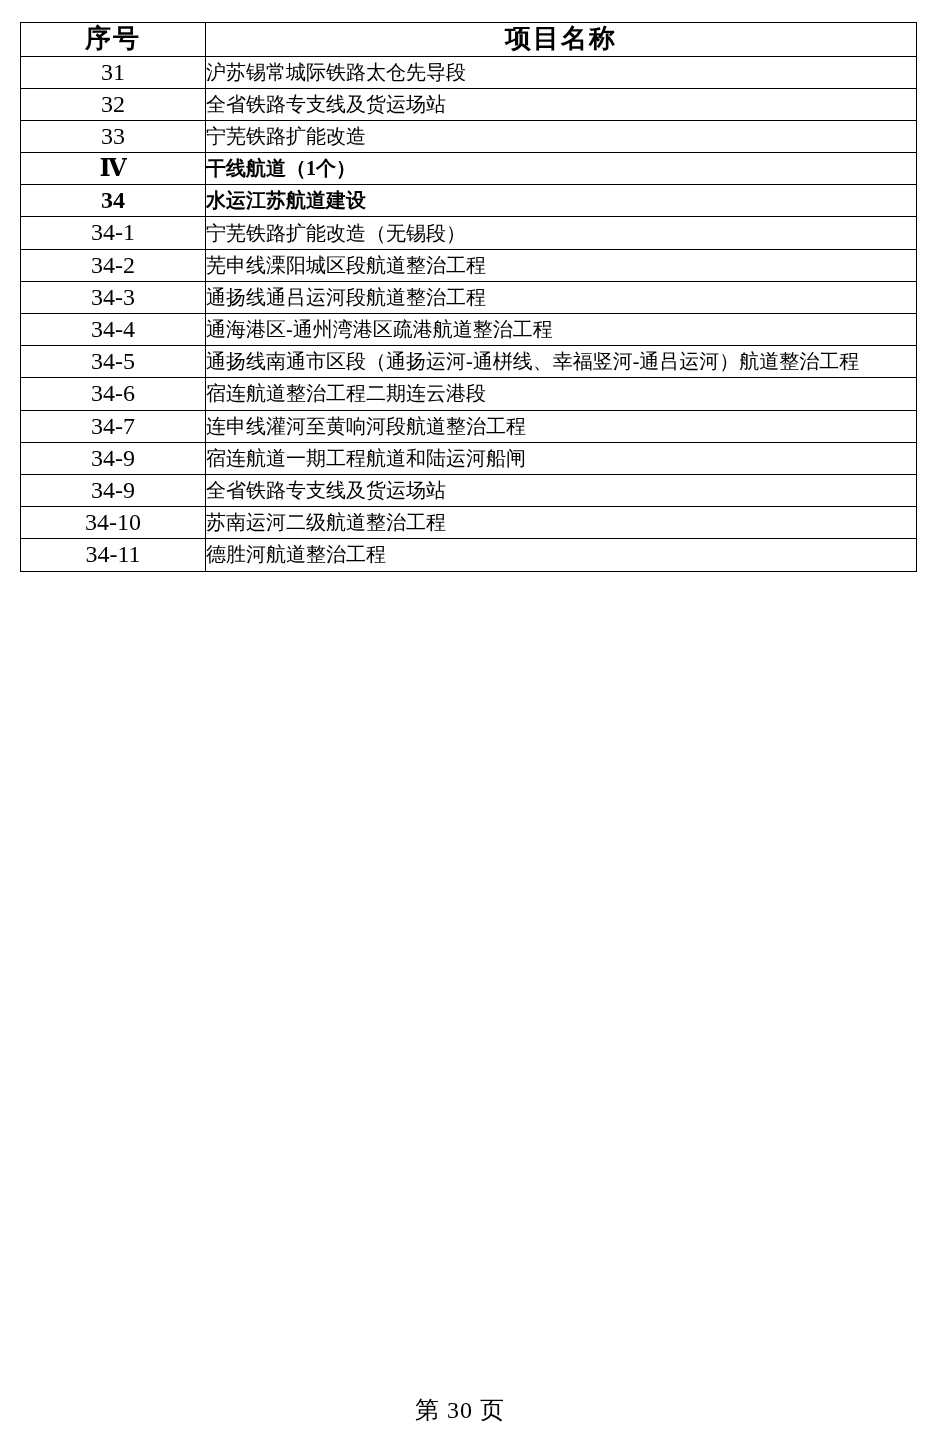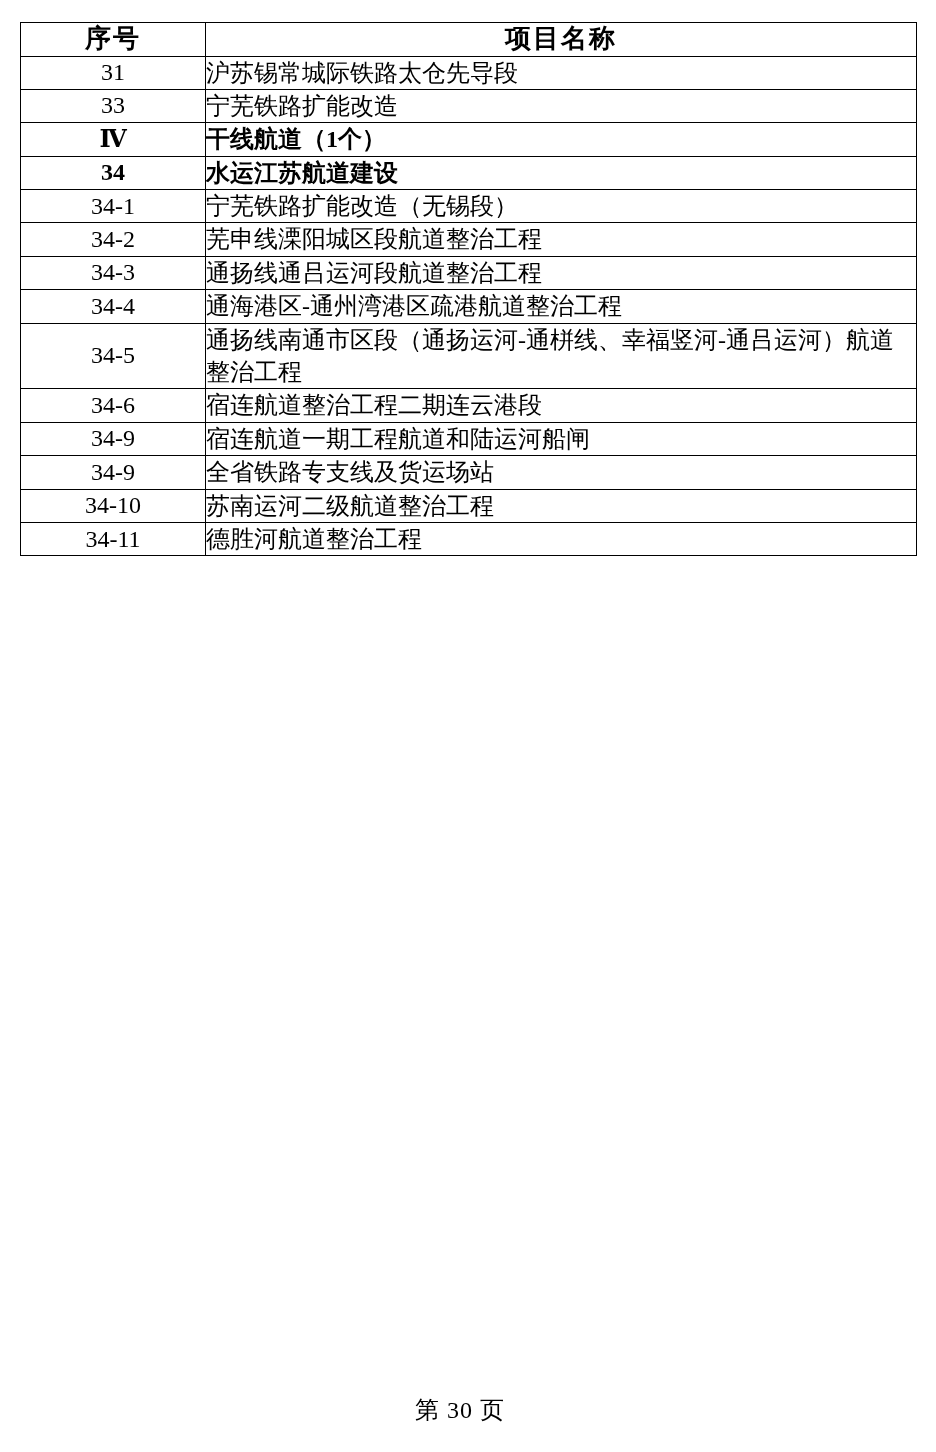--- a/index.html
+++ b/index.html
@@ -47,21 +47,21 @@
   }
   .no-cell {
     text-align: center;
     font-size: 24px;
     line-height: 1.3;
     padding: 14px 0 14px 0;
     white-space: nowrap;
   }
   .name-cell {
     text-align: left;
-    font-size: 24px;
+    font-size: 20px;
     line-height: 1.35;
     padding: 13px 10px 13px 18px;
   }
   .bold {
     font-weight: bold;
   }
   .footer {
     position: absolute;
     left: 0;
     right: 0;
@@ -86,20 +86,24 @@
         <th class="th-cell">序号</th>
         <th class="th-cell">项目名称</th>
       </tr>
     </thead>
     <tbody>
       <tr>
         <td class="no-cell">31</td>
         <td class="name-cell">沪苏锡常城际铁路太仓先导段</td>
       </tr>
       <tr>
+        <td class="no-cell">32</td>
+        <td class="name-cell">全省铁路专支线及货运场站</td>
+      </tr>
+      <tr>
         <td class="no-cell">33</td>
         <td class="name-cell">宁芜铁路扩能改造</td>
       </tr>
       <tr>
         <td class="no-cell bold">Ⅳ</td>
         <td class="name-cell bold">干线航道（1个）</td>
       </tr>
       <tr>
         <td class="no-cell bold">34</td>
         <td class="name-cell bold">水运江苏航道建设</td>
@@ -122,20 +126,24 @@
       </tr>
       <tr>
         <td class="no-cell">34-5</td>
         <td class="name-cell">通扬线南通市区段（通扬运河-通栟线、幸福竖河-通吕运河）航道整治工程</td>
       </tr>
       <tr>
         <td class="no-cell">34-6</td>
         <td class="name-cell">宿连航道整治工程二期连云港段</td>
       </tr>
       <tr>
+        <td class="no-cell">34-7</td>
+        <td class="name-cell">连申线灌河至黄响河段航道整治工程</td>
+      </tr>
+      <tr>
         <td class="no-cell">34-9</td>
         <td class="name-cell">宿连航道一期工程航道和陆运河船闸</td>
       </tr>
       <tr>
         <td class="no-cell">34-9</td>
         <td class="name-cell">全省铁路专支线及货运场站</td>
       </tr>
       <tr>
         <td class="no-cell">34-10</td>
         <td class="name-cell">苏南运河二级航道整治工程</td>

